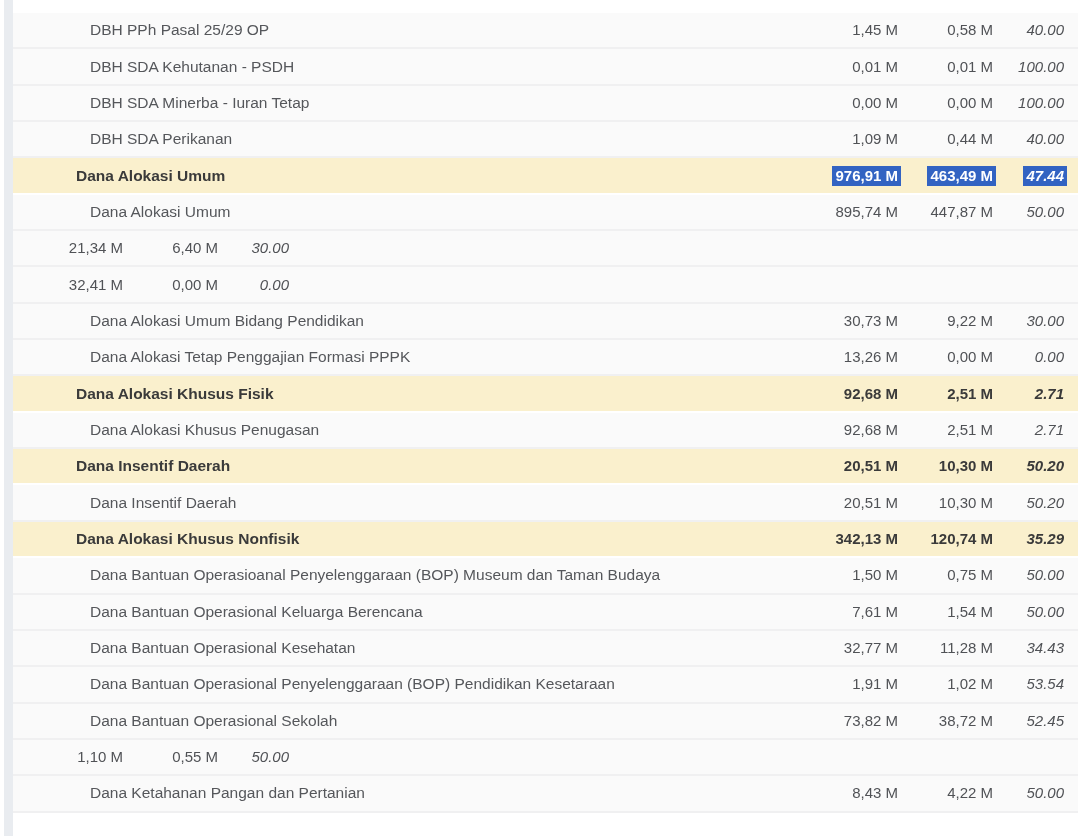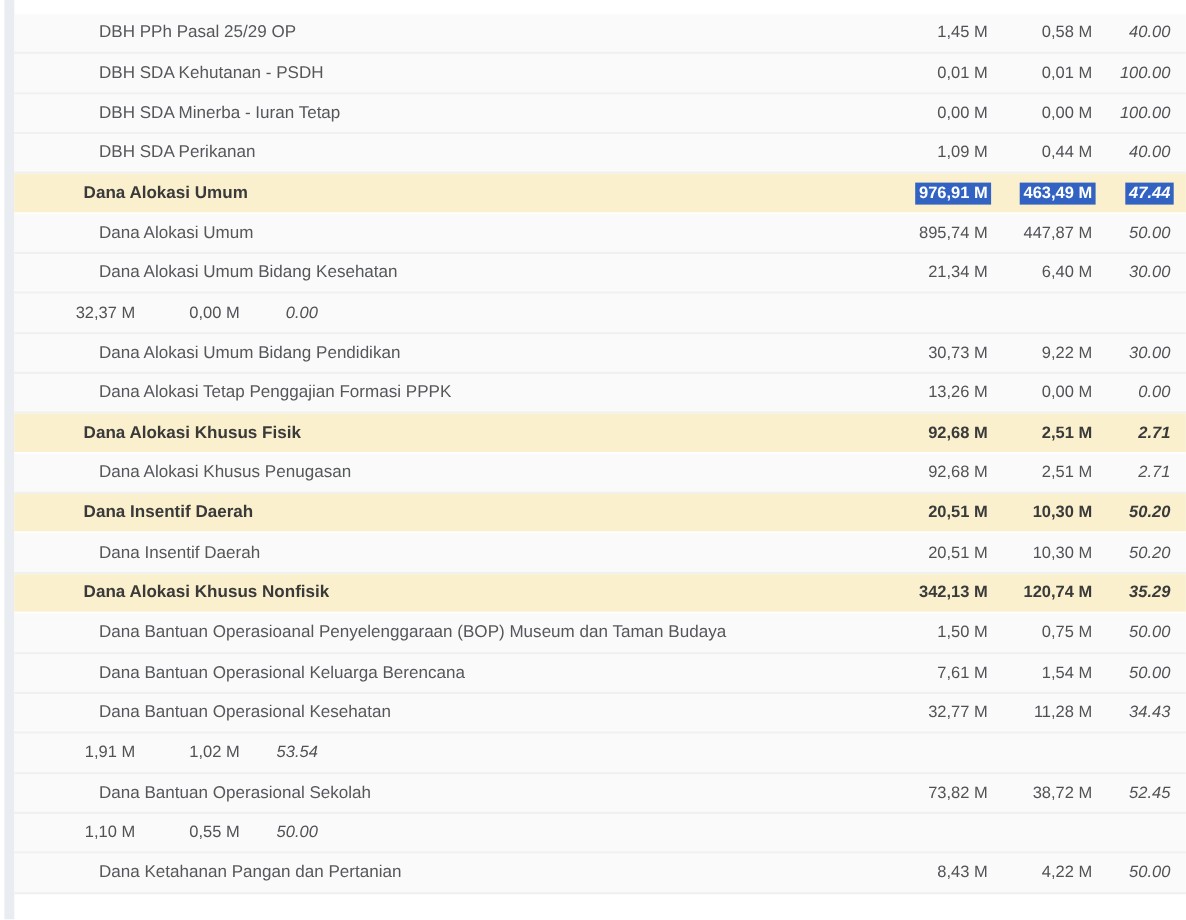--- a/index.html
+++ b/index.html
@@ -86,27 +86,26 @@
     <span class="cell-v2"><span class="val-text">463,49 M</span></span>
     <span class="cell-pct"><span class="val-text">47.44</span></span>
   </div>
     <div class="row level-2">
     <span class="cell-name">Dana Alokasi Umum</span>
     <span class="cell-v1"><span class="val-text">895,74 M</span></span>
     <span class="cell-v2"><span class="val-text">447,87 M</span></span>
     <span class="cell-pct"><span class="val-text">50.00</span></span>
   </div>
     <div class="row level-2">
-    <span class="cell-name">Dana Alokasi Umum Bidang Kesehatan</span>
     <span class="cell-v1"><span class="val-text">21,34 M</span></span>
     <span class="cell-v2"><span class="val-text">6,40 M</span></span>
     <span class="cell-pct"><span class="val-text">30.00</span></span>
   </div>
     <div class="row level-2">
-    <span class="cell-v1"><span class="val-text">32,37 M</span></span>
+    <span class="cell-v1"><span class="val-text">32,41 M</span></span>
     <span class="cell-v2"><span class="val-text">0,00 M</span></span>
     <span class="cell-pct"><span class="val-text">0.00</span></span>
   </div>
     <div class="row level-2">
     <span class="cell-name">Dana Alokasi Umum Bidang Pendidikan</span>
     <span class="cell-v1"><span class="val-text">30,73 M</span></span>
     <span class="cell-v2"><span class="val-text">9,22 M</span></span>
     <span class="cell-pct"><span class="val-text">30.00</span></span>
   </div>
     <div class="row level-2">
@@ -157,20 +156,21 @@
     <span class="cell-v2"><span class="val-text">1,54 M</span></span>
     <span class="cell-pct"><span class="val-text">50.00</span></span>
   </div>
     <div class="row level-2">
     <span class="cell-name">Dana Bantuan Operasional Kesehatan</span>
     <span class="cell-v1"><span class="val-text">32,77 M</span></span>
     <span class="cell-v2"><span class="val-text">11,28 M</span></span>
     <span class="cell-pct"><span class="val-text">34.43</span></span>
   </div>
     <div class="row level-2">
+    <span class="cell-name">Dana Bantuan Operasional Penyelenggaraan (BOP) Pendidikan Kesetaraan</span>
     <span class="cell-v1"><span class="val-text">1,91 M</span></span>
     <span class="cell-v2"><span class="val-text">1,02 M</span></span>
     <span class="cell-pct"><span class="val-text">53.54</span></span>
   </div>
     <div class="row level-2">
     <span class="cell-name">Dana Bantuan Operasional Sekolah</span>
     <span class="cell-v1"><span class="val-text">73,82 M</span></span>
     <span class="cell-v2"><span class="val-text">38,72 M</span></span>
     <span class="cell-pct"><span class="val-text">52.45</span></span>
   </div>

